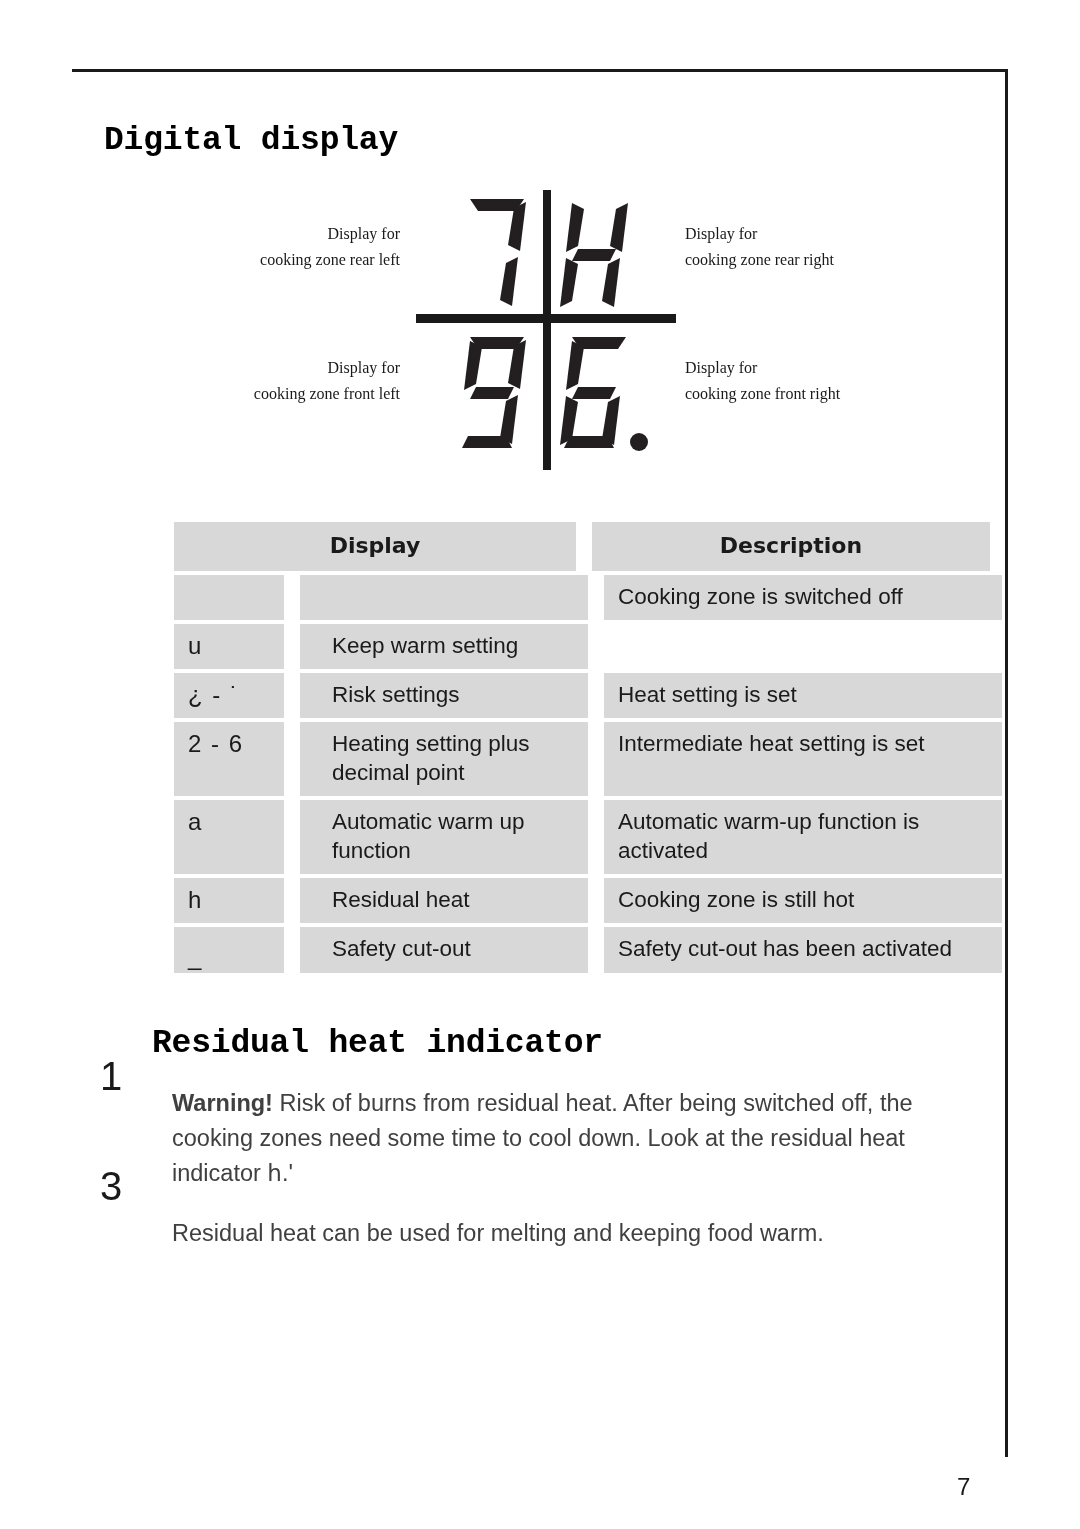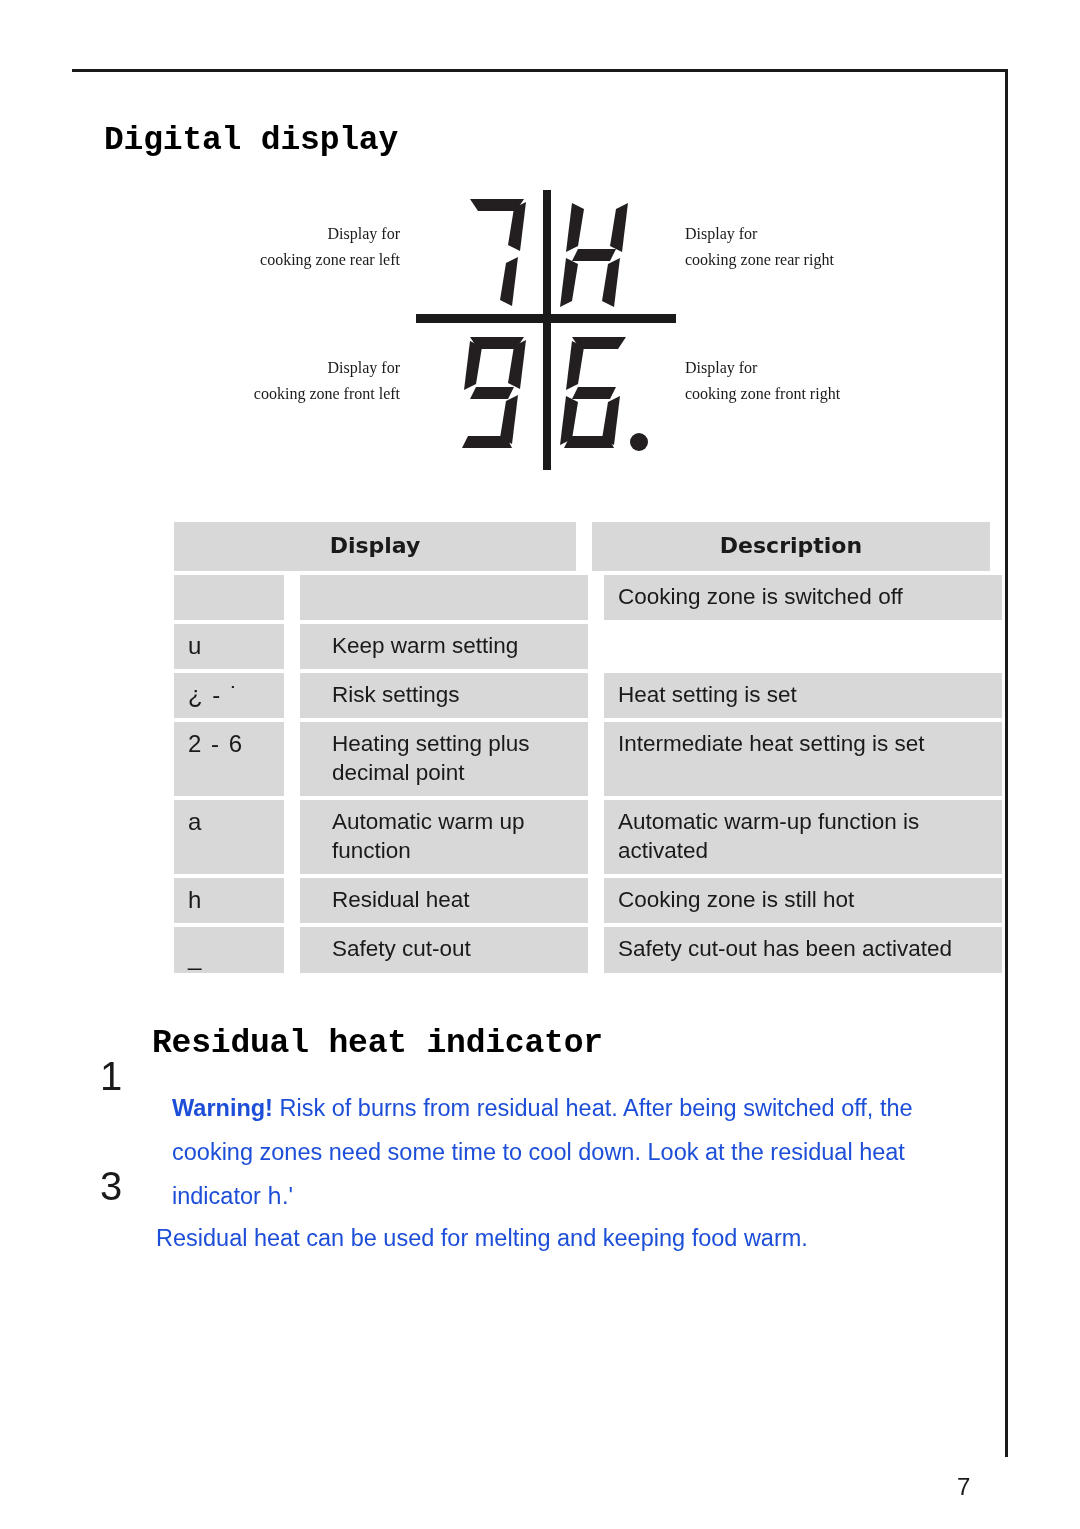--- a/index.html
+++ b/index.html
@@ -140,41 +140,41 @@
     line-height: 14px;
     padding-top: 16px;
   }
   .sym-range { letter-spacing: 1.5px; }
   .cell-blank { min-height: 29px; }
 
   
   .body-block {
     position: absolute;
     font-size: 23.5px;
-    line-height: 44px;
-    color: #1d4ed8;
+    line-height: 35px;
+    color: #404040;
   }
   .marker {
     position: absolute;
     font-family: "Liberation Sans", sans-serif;
     font-size: 40px;
     line-height: 40px;
     font-weight: 300;
     color: #1a1a1a;
   }
   #marker-1 { left: 100px; top: 1056px; }
   #marker-3 { left: 100px; top: 1166px; }
 
   #warning-paragraph {
     left: 172px;
     top: 1062px;
     width: 800px;
   }
   #note-paragraph {
-    left: 156px;
+    left: 172px;
     top: 1172px;
     width: 800px;
     margin-top: 44px;
   }
   .bold-lead { font-weight: bold; }
   .inline-sym {
     font-family: "DejaVu Sans", sans-serif;
     font-size: 23px;
   }
 

